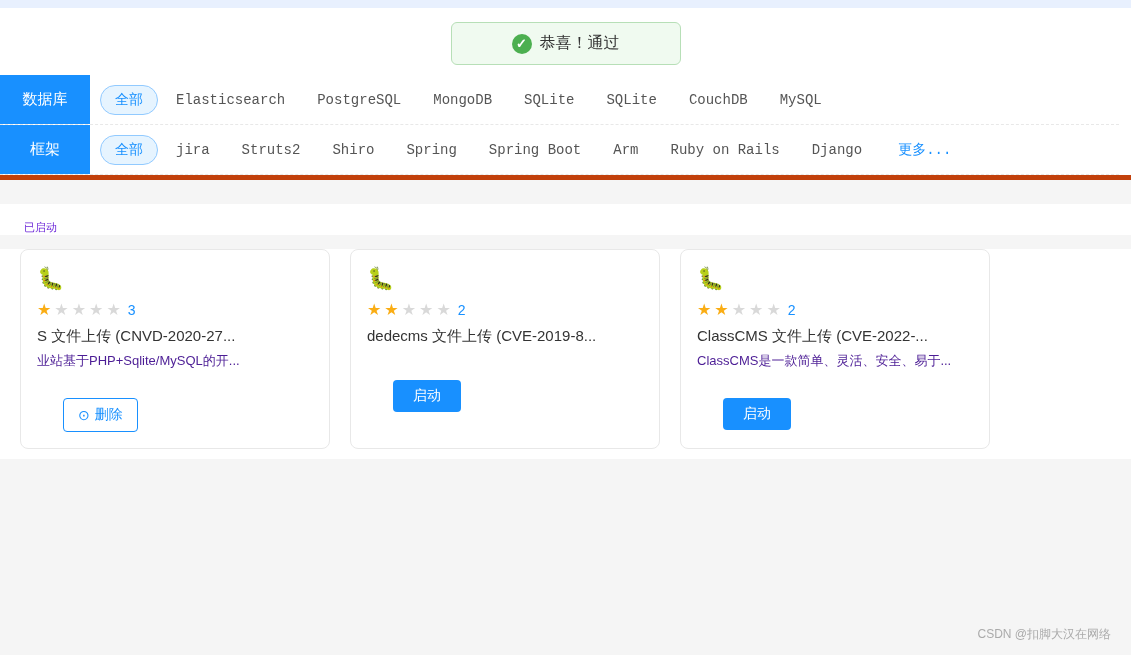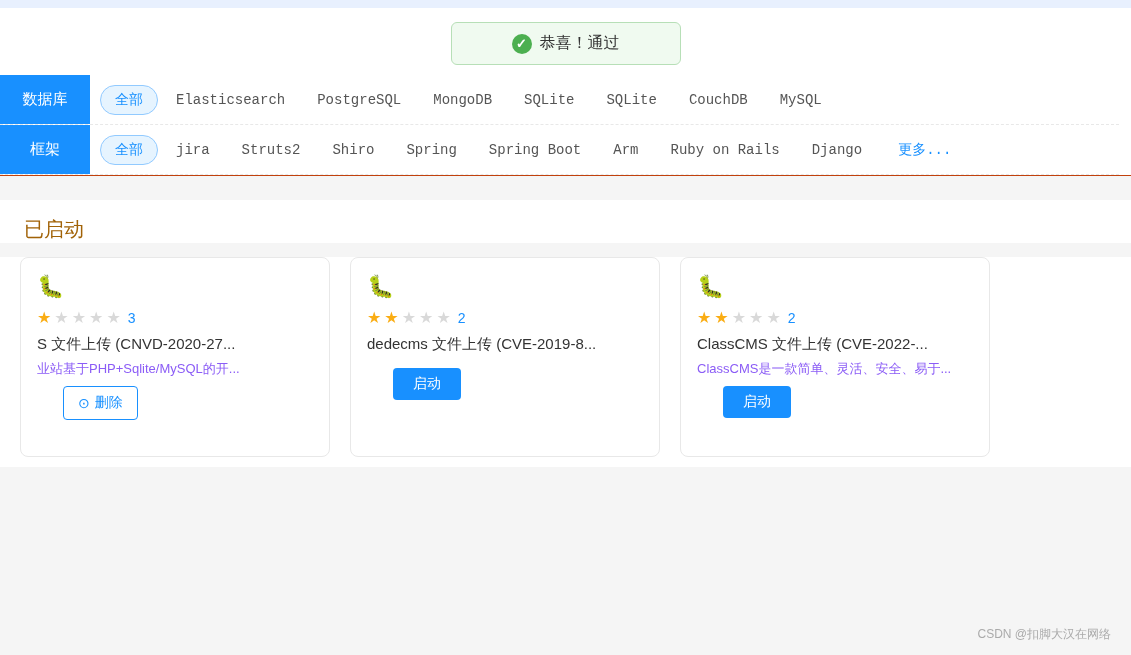--- a/index.html
+++ b/index.html
@@ -44,21 +44,21 @@
       border-radius: 50%;
       color: white;
       font-size: 13px;
       font-weight: bold;
     }
 
     
     .filter-section {
       background: #fff;
       padding: 0 12px 0 0;
-      border-bottom: 1px solid #c2410c;
+      border-bottom: 5px solid #c2410c;
     }
 
     .filter-row {
       display: flex;
       align-items: center;
       padding: 0;
       border-bottom: 1px dashed #e8e8e8;
       min-height: 50px;
     }
 
@@ -120,22 +120,22 @@
       background: #f5f5f5;
     }
 
     
     .started-section {
       background: #fff;
       padding: 16px 20px 0 20px;
     }
 
     .started-label {
-      font-size: 20px;
-      color: #a16207;
+      font-size: 11px;
+      color: #6d28d9;
       margin-bottom: 14px;
       padding-left: 4px;
     }
 
     
     .cards-row {
       display: flex;
       gap: 0;
       background: #fff;
       padding: 0 0 0 0;
@@ -194,22 +194,22 @@
       font-weight: 500;
       color: #333;
       margin-bottom: 6px;
       white-space: nowrap;
       overflow: hidden;
       text-overflow: ellipsis;
     }
 
     .card-desc {
       font-size: 13px;
-      color: #8b5cf6;
-      margin-bottom: 8px;
+      color: #4c1d95;
+      margin-bottom: 28px;
       display: -webkit-box;
       -webkit-line-clamp: 2;
       -webkit-box-orient: vertical;
       overflow: hidden;
     }
 
     .card-actions {
       display: flex;
       gap: 8px;
       padding-left: 26px;

